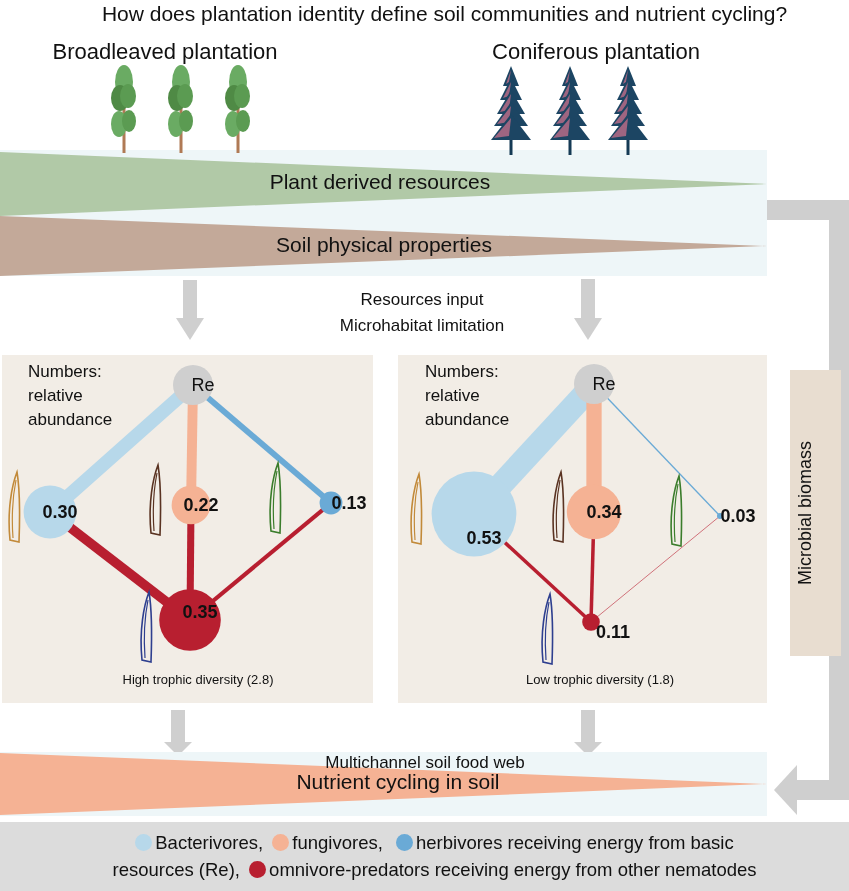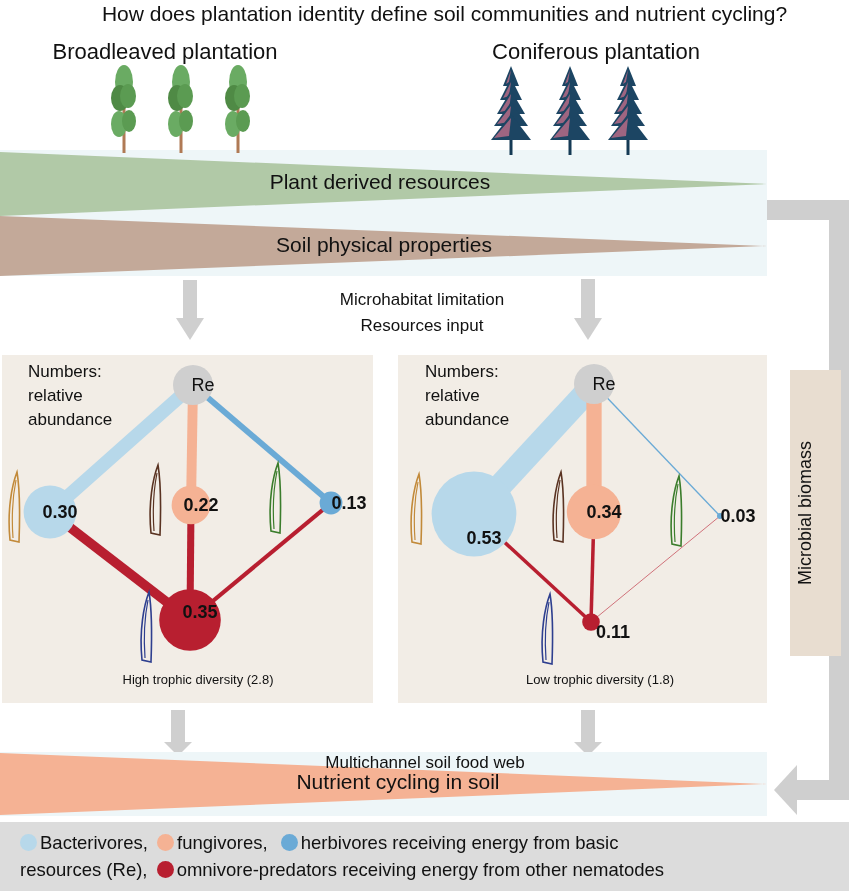--- a/index.html
+++ b/index.html
@@ -7,21 +7,21 @@
   .abs { position: absolute; padding-left: 20px; }
   .title { left: 0; top: 2px; width: 849px; text-align: center; font-size: 21px; color: #111; white-space: nowrap; }
   .plant-label { font-size: 22px; white-space: nowrap; transform: translateX(-50%); }
   .band-text { font-size: 21px; white-space: nowrap; transform: translateX(-50%); }
   .mid-text { font-size: 17px; text-align: center; line-height: 26px; white-space: nowrap; transform: translateX(-50%); }
   .panel-note { font-size: 17px; line-height: 24px; color: #111; }
   .panel-caption { font-size: 13px; white-space: nowrap; transform: translateX(-50%); }
   .node-label { font-weight: bold; font-size: 18px; transform: translate(-50%, -50%); white-space: nowrap; }
   .re-label { font-size: 18px; transform: translate(-50%, -50%); }
   .side-label { background: #e8ddd0; font-size: 18px; writing-mode: vertical-rl; transform: rotate(180deg); text-align: center; display: flex; align-items: center; justify-content: center; }
-  .legend { left: 0; top: 822px; width: 849px; height: 69px; background: #dcdcdc; font-size: 18.5px; line-height: 27px; padding-top: 7px; box-sizing: border-box; }
+  .legend { left: 0; top: 822px; width: 849px; height: 69px; background: #dcdcdc; font-size: 18.5px; text-align: center; line-height: 27px; padding-top: 7px; box-sizing: border-box; }
   .dot { display: inline-block; width: 17px; height: 17px; border-radius: 50%; vertical-align: -2px; margin-right: 3px; }
   svg { position: absolute; left: 0; top: 0; }
 </style>
 </head>
 <body>
 
 <svg width="849" height="891">
 
   <rect x="0" y="150" width="767" height="126" fill="#eef6f8"></rect>
   <polygon id="wedge-green" points="0,152 767,184 0,216" fill="#b1c9a7"></polygon>
@@ -187,22 +187,22 @@
 </svg>
 
 <div class="abs title">How does plantation identity define soil communities and nutrient cycling?</div>
 <div class="abs plant-label" style="left:155px; top:39px;">Broadleaved plantation</div>
 <div class="abs plant-label" style="left:586px; top:39px;">Coniferous plantation</div>
 
 <div class="abs band-text" style="left:370px; top:170px;">Plant derived resources</div>
 <div class="abs band-text" style="left:374px; top:233px;">Soil physical properties</div>
 
 <div class="abs mid-text" style="left:412px; top:287px;">
+  <div>Resources input</div>
   <div>Microhabitat limitation</div>
-  <div>Resources input</div>
 </div>
 
 <div class="abs panel-note" style="left:8px; top:360px;">
   <div>Numbers:</div>
   <div>relative</div>
   <div>abundance</div>
 </div>
 <div class="abs panel-caption" style="left:188px; top:672px;">High trophic diversity (2.8)</div>
 
 <div class="abs panel-note" style="left:405px; top:360px;">

